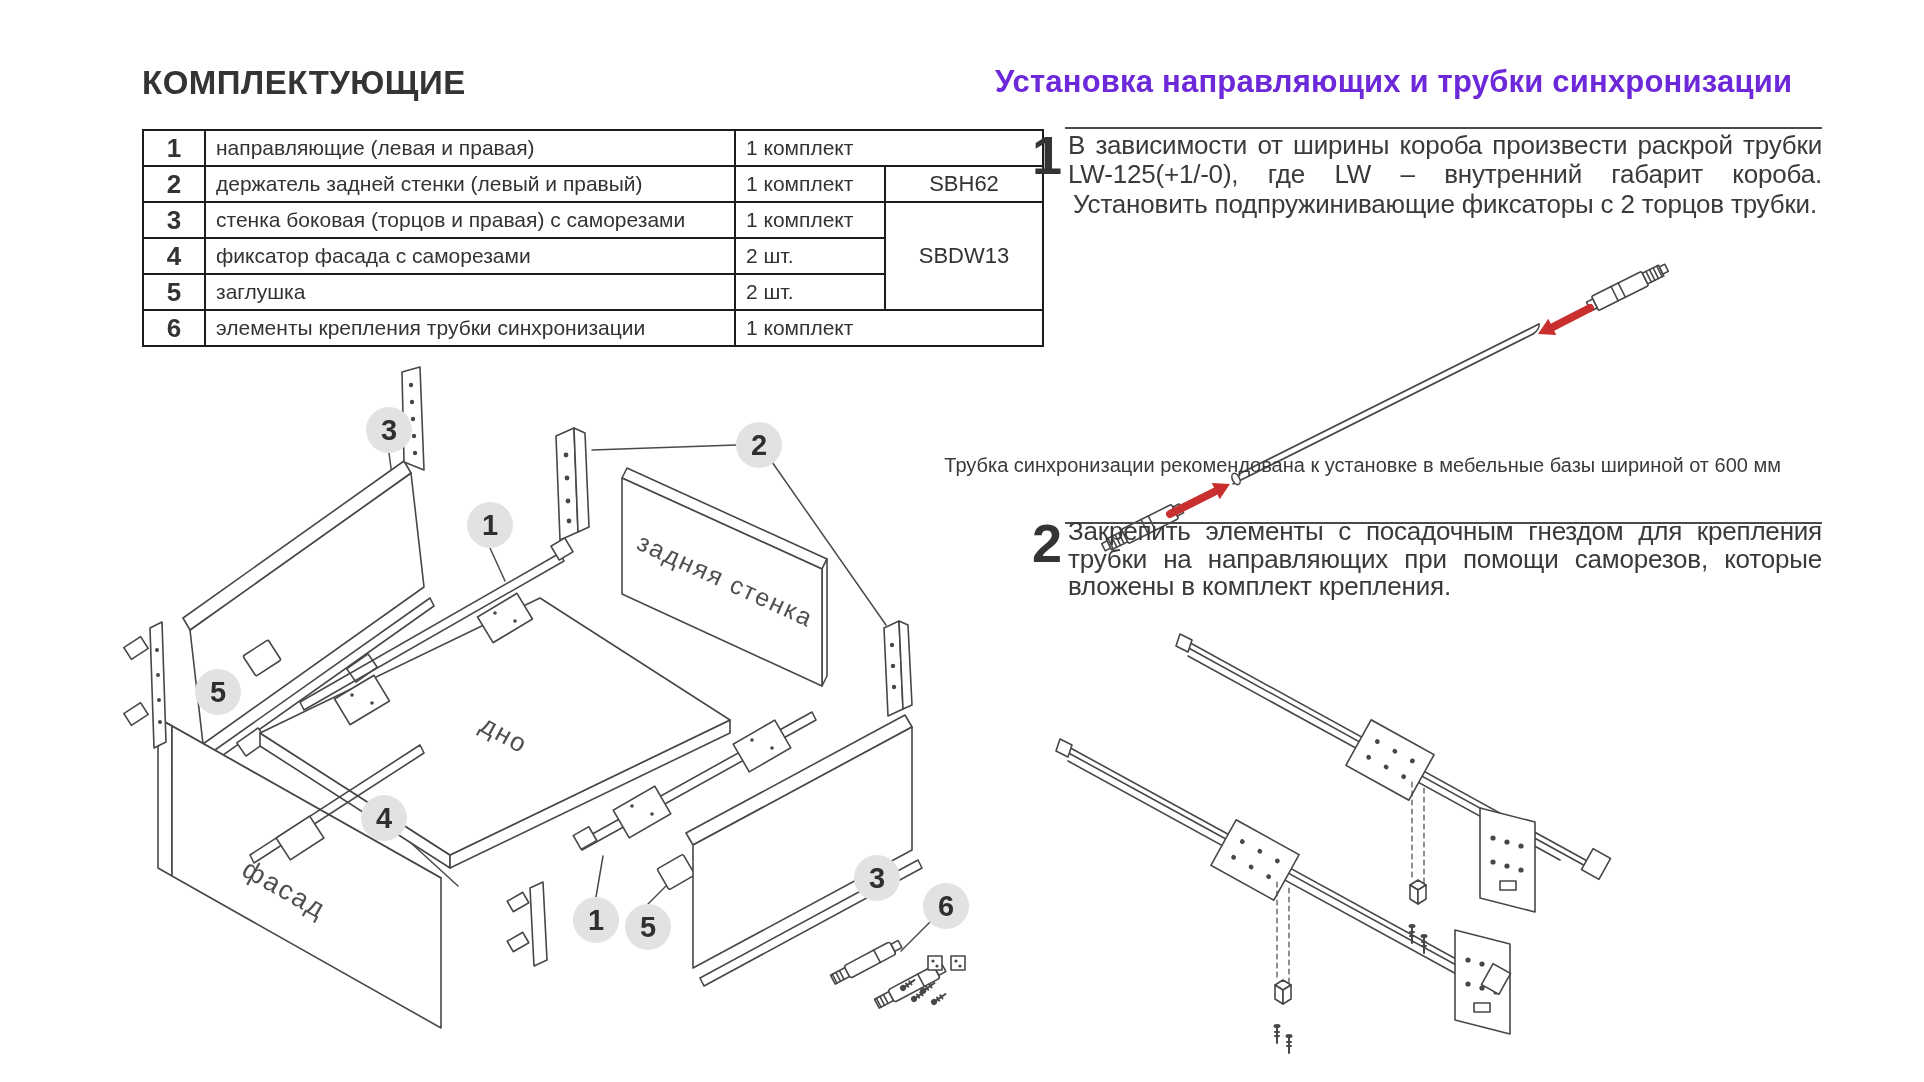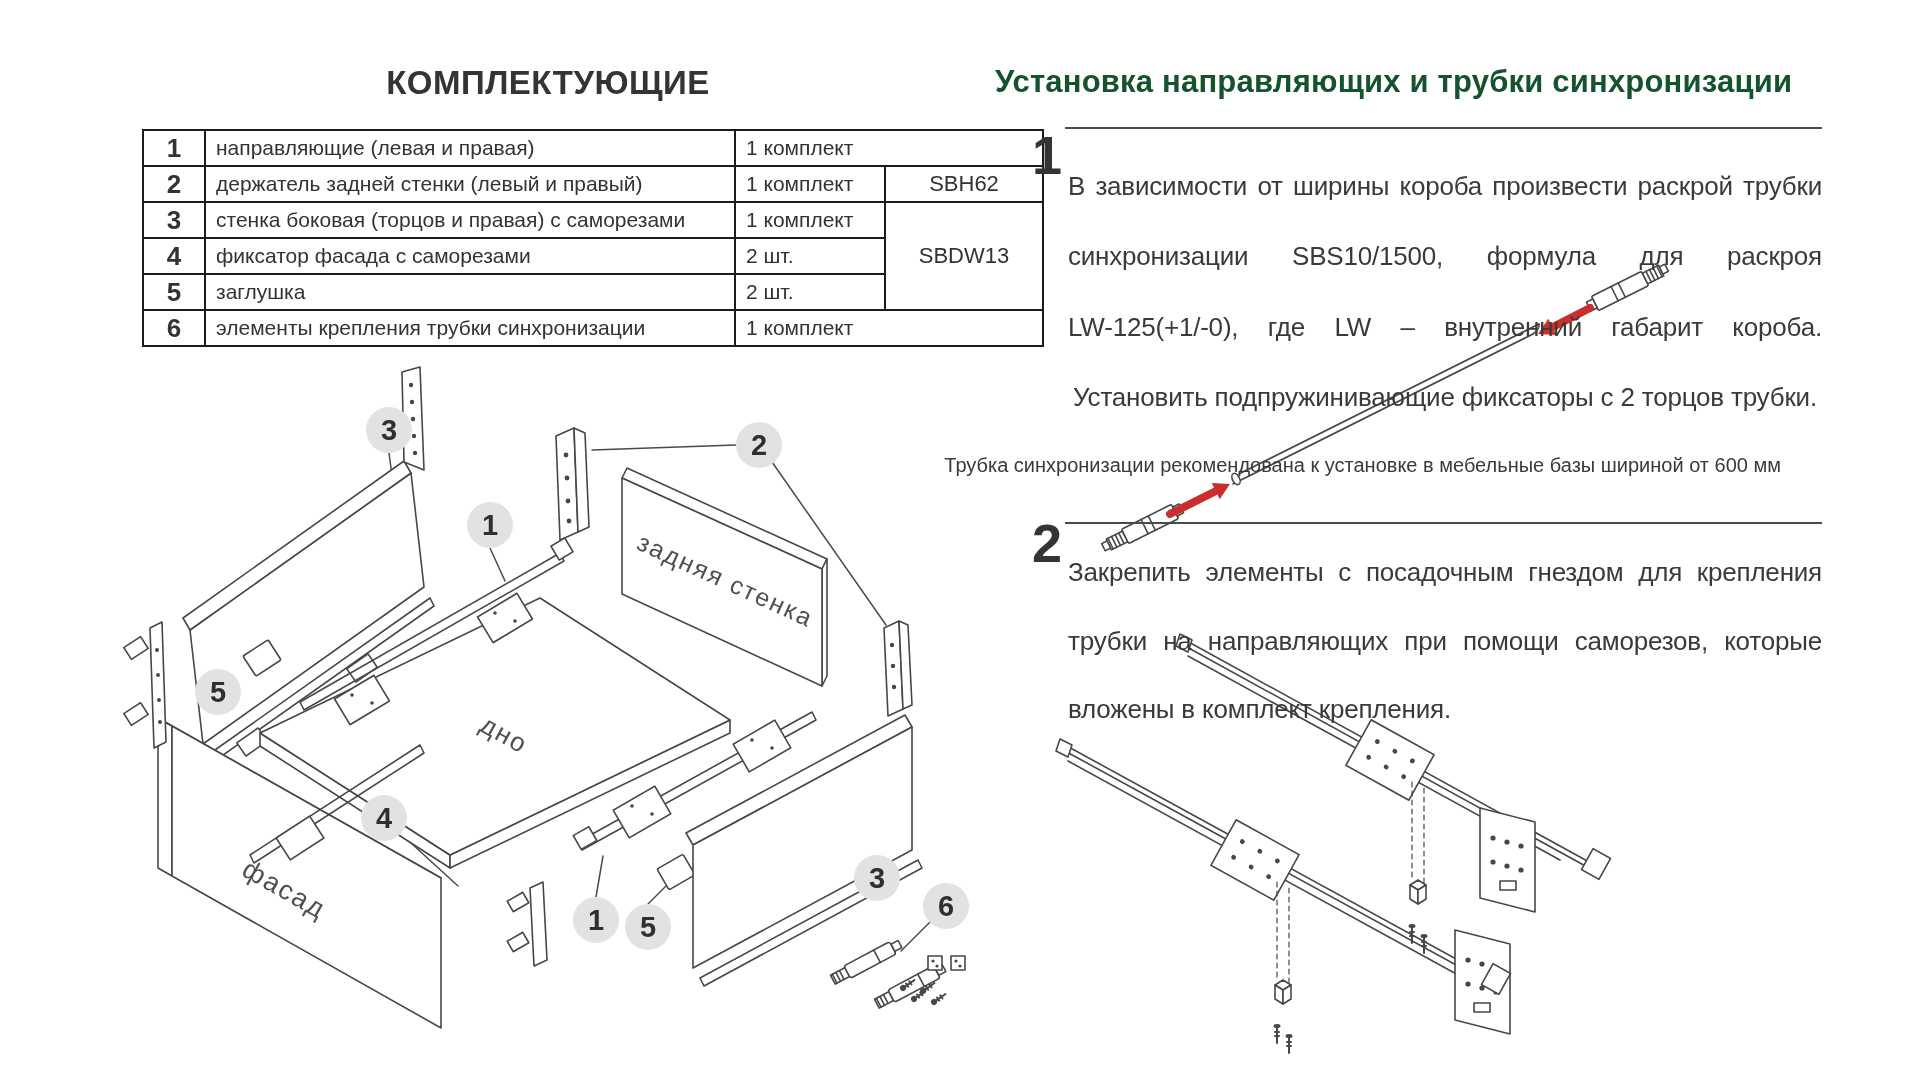--- a/index.html
+++ b/index.html
@@ -1,36 +1,36 @@
 <!DOCTYPE html>
 <html><head>
 <meta charset="utf-8">
 <style>
   html,body{margin:0;padding:0;background:#fff;}
   .page{position:relative;width:1924px;height:1082px;background:#ffffff;overflow:hidden;
         font-family:"Liberation Sans",sans-serif;color:#3a3a3a;}
   svg.lineart{position:absolute;left:0;top:0;pointer-events:none;}
-  .page-title{position:absolute;left:142px;top:64px;width:812px;text-align:center;
+  .page-title{position:absolute;left:142px;top:64px;width:812px;
         font-size:33px;font-weight:bold;color:#343434;letter-spacing:.5px;}
   .right-title{position:absolute;left:995px;top:64px;width:835px;font-size:31px;
-        font-weight:bold;color:#14532d;letter-spacing:.2px;}
+        font-weight:bold;color:#6d28d9;letter-spacing:.2px;}
   table.ctable{position:absolute;left:142px;top:129px;border-collapse:collapse;table-layout:fixed;
         font-size:21px;color:#333;}
   table.ctable td{border:2.4px solid #1c1c1c;height:34px;padding:0 10px;white-space:nowrap;overflow:hidden;}
   td.cnum{width:40px;text-align:center;font-weight:bold;font-size:26px;padding:0;}
   td.cdesc{width:508px;}
   td.cqty{width:128px;padding-left:12px;}
   td.cqty2{width:128px;text-align:left;padding:0;}
   td.ccode{width:136px;text-align:center;font-size:22px;margin-left:21px;}
   .callout{position:absolute;width:46px;height:46px;border-radius:50%;background:#e2e2e2;
         display:flex;align-items:center;justify-content:center;font-size:29px;font-weight:bold;color:#2f2f2f;}
   .rule{position:absolute;height:2px;background:#4a4a4a;}
   .step-num{position:absolute;font-size:54px;font-weight:bold;color:#343434;line-height:1;}
   .step-text{position:absolute;width:754px;font-size:26px;color:#3a3a3a;letter-spacing:-0.2px;}
-  .step-text .ln{display:block;margin-top:41px;}
+  .step-text .ln{display:block;}
   .step1 .ln{line-height:29.4px;text-align:center;}
   .step2 .ln{line-height:27.5px;}
   .j{text-align:justify;text-align-last:justify;}
   .tube-note{position:absolute;right:143px;top:449px;text-align:right;font-size:20px;
         line-height:32px;color:#3a3a3a;}
   .slabel{fill:#4f4f4f;letter-spacing:2px;font-family:"Liberation Sans",sans-serif;}
 </style>
 </head>
 <body>
 
@@ -381,21 +381,20 @@
   <div class="callout" style="left:854px;top:855px;">3</div>
   <div class="callout" style="left:923px;top:883px;">6</div>
 
   <div class="right-title">Установка направляющих и трубки синхронизации</div>
 
   <div class="rule" style="left:1065px;top:127px;width:757px;"></div>
 
   <div class="step-num" style="left:1032px;top:128px;">1</div>
   <div class="step-text step1" style="left:1068px;top:131px;">
     <span class="ln j">В зависимости от ширины короба произвести раскрой трубки</span>
-    <span class="ln j">синхронизации SBS10/1500, формула для раскроя</span>
     <span class="ln j">LW-125(+1/-0), где LW – внутренний габарит короба.</span>
     <span class="ln">Установить подпружинивающие фиксаторы с 2 торцов трубки.</span>
   </div>
 
   <div class="tube-note">
     <span class="ln">Трубка синхронизации рекомендована к установке</span>
     <span class="ln">в мебельные базы шириной от 600 мм</span>
   </div>
 
   <div class="rule" style="left:1065px;top:522px;width:757px;"></div>

